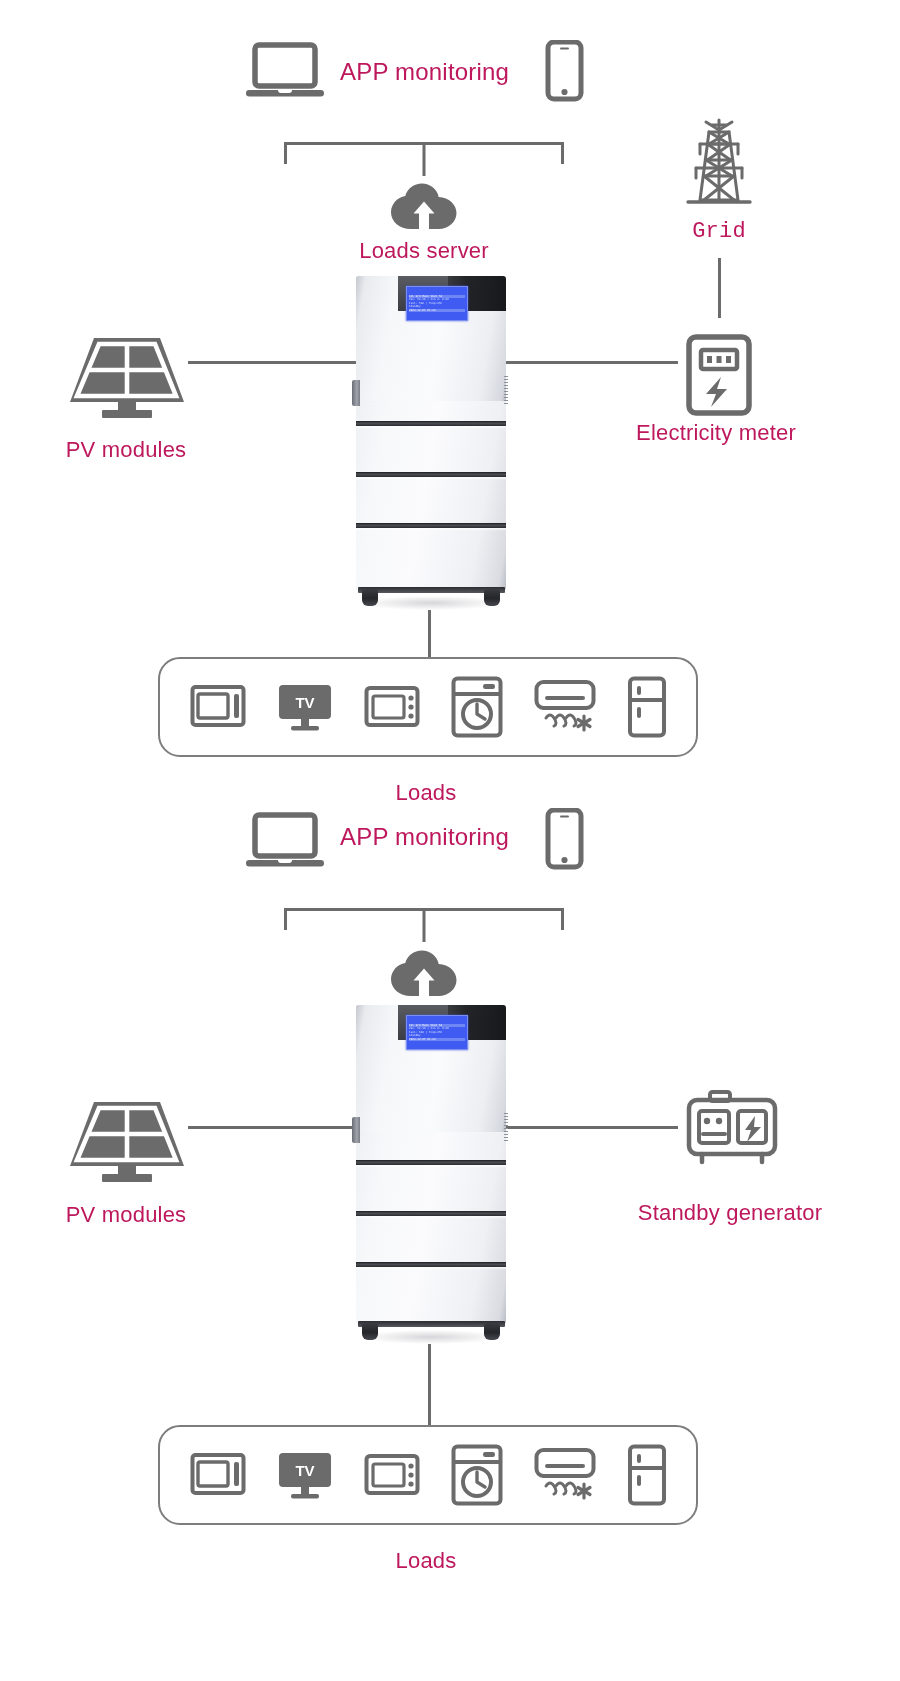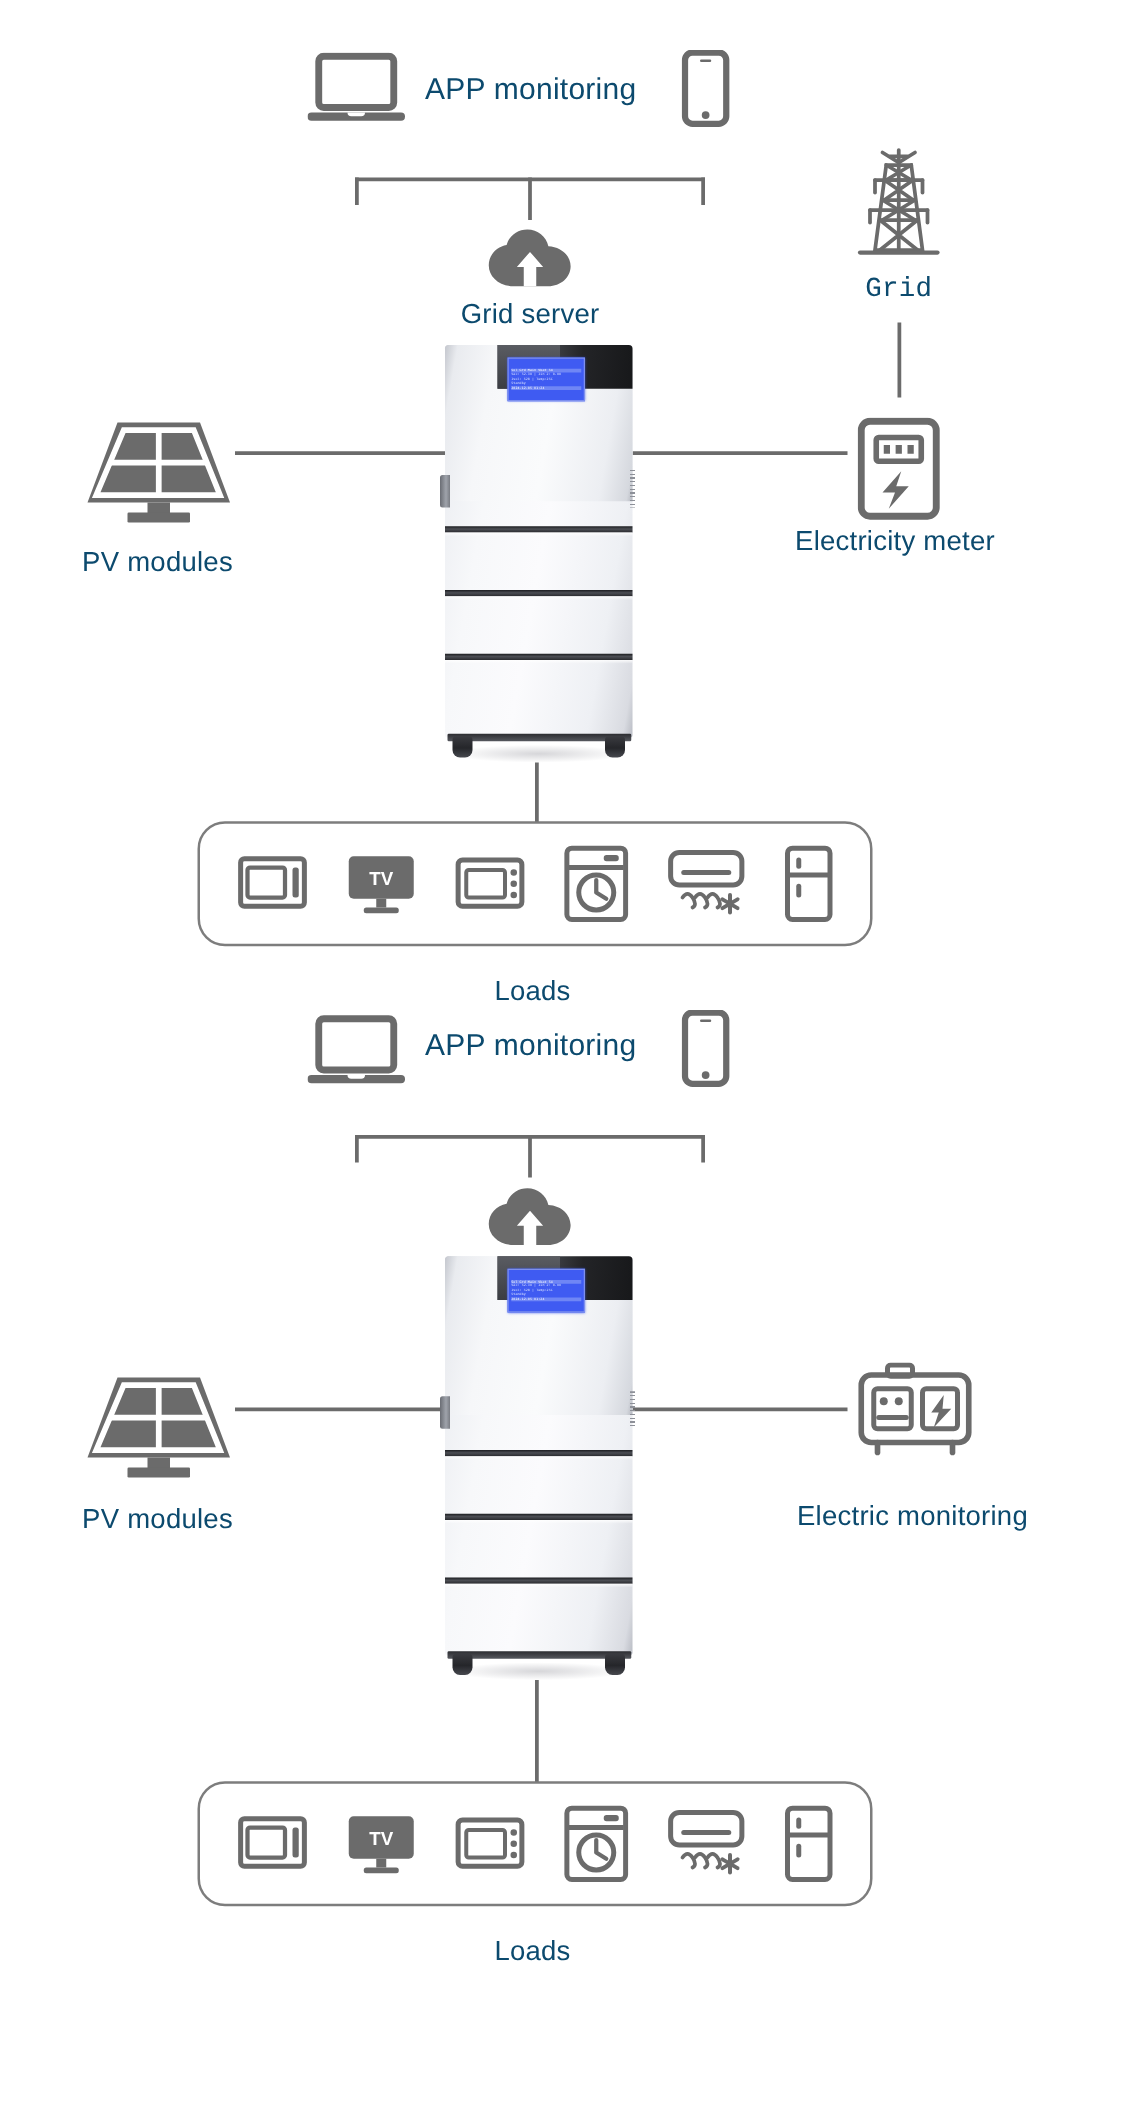--- a/index.html
+++ b/index.html
@@ -7,21 +7,21 @@
     width: 900px;
     height: 1681px;
     background: #ffffff;
     font-family: "Liberation Sans", sans-serif;
     overflow: hidden;
   }
   .page { position: relative; width: 900px; height: 1681px; background:#fff; }
 
   .lbl {
     position: absolute;
-    color: #0c4a6e;
+    color: #be185d;
     font-size: 21px;
     font-weight: 400;
     white-space: nowrap;
     letter-spacing: .2px;
   }
   .lbl.c { transform: translateX(-50%); }
 
   .line { position: absolute; background: #6b6b6b; }
   .hline { height: 3px; }
   .vline { width: 3px; }
@@ -141,21 +141,21 @@
       <div class="rl"></div>
       <div class="stem"></div>
   </div>
 
   <div class="icon" style="left:390px; top:183px;">
     <svg width="70" height="48" viewBox="0 0 70 48">
       <path d="M21 46 C9.5 46 1 38.6 1 29.2 C1 21.1 7.2 14.4 15.3 13 C17.2 5.6 24 0.5 31.9 0.5 C40.1 0.5 47.1 6.1 48.7 13.9 C59 14.4 66.5 21.5 66.5 30 C66.5 38.9 58.6 46 48.6 46 Z" fill="#6b6b6b"></path>
       <path d="M34 18.5 L44.5 30.5 L39 30.5 L39 46 L29 46 L29 30.5 L23.5 30.5 Z" fill="#ffffff"></path>
     </svg>
   </div>
-  <span class="lbl c" style="left:424px; top:238px; font-size:22px;">Grid server</span>
+  <span class="lbl c" style="left:424px; top:238px; font-size:22px;">Loads server</span>
 
   <div class="icon" style="left:682px; top:116px;">
     <svg width="74" height="100" viewBox="0 0 74 100">
       <g stroke="#6b6b6b" stroke-width="3" fill="none" stroke-linecap="round">
         <path d="M37 4 L37 84"></path>
         <path d="M30 9 h14"></path>
         <path d="M24 6 L37 14 L50 6"></path>
         <path d="M18 28 h38"></path>
         <path d="M18 28 v10"></path>
           <path d="M56 28 v10"></path>
@@ -358,21 +358,21 @@
       <rect x="13" y="21" width="30" height="32" rx="3" fill="none" stroke="#6b6b6b" stroke-width="4"></rect>
       <circle cx="21" cy="31" r="3.2" fill="#6b6b6b"></circle>
       <circle cx="33" cy="31" r="3.2" fill="#6b6b6b"></circle>
       <path d="M17 44 H39" stroke="#6b6b6b" stroke-width="4" stroke-linecap="round"></path>
       <rect x="52" y="21" width="28" height="32" rx="3" fill="none" stroke="#6b6b6b" stroke-width="4"></rect>
       <path d="M69 26 L59 40 h6 l-4 12 L75 37 h-7 Z" fill="#6b6b6b"></path>
       <path d="M16 64 v8" stroke="#6b6b6b" stroke-width="4.5" stroke-linecap="round"></path>
       <path d="M76 64 v8" stroke="#6b6b6b" stroke-width="4.5" stroke-linecap="round"></path>
     </svg>
   </div>
-  <span class="lbl c" style="left:730px; top:1200px; font-size:22px;">Electric monitoring</span>
+  <span class="lbl c" style="left:730px; top:1200px; font-size:22px;">Standby generator</span>
 
   <div class="tower" style="left:356px; top:1005px; width:150px; height:335px;">
     <div class="shadow"></div>
     <div class="body"></div>
     <div class="head"></div>
     <div class="topcap"></div>
 
     <div class="lcd" style="left:50px; top:10px; width:62px; height:35px;">
       <div class="ln hdr">Sol Grd Main  Vbat 54</div>
       <div class="ln">Vac: 52.30 | Iin 2: 0.00</div>

